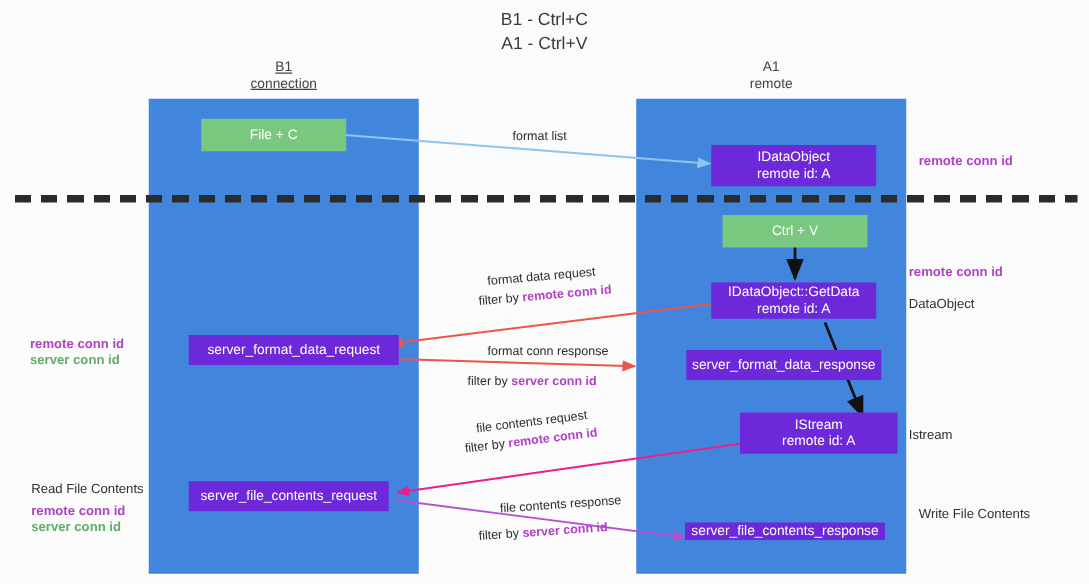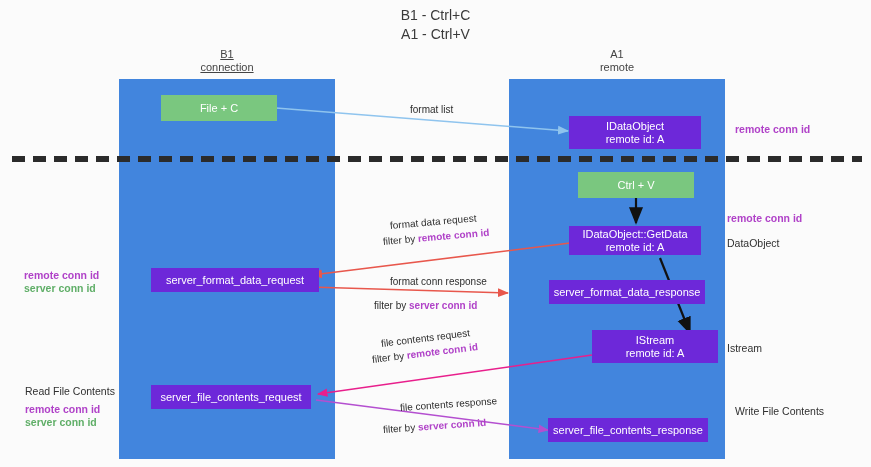--- a/index.html
+++ b/index.html
@@ -119,21 +119,21 @@
 
   <div class="node orange" style="left:151px;top:268px;width:168px;height:24px;">server_format_data_request</div>
 
   <div class="node orange" style="left:513px;top:280px;width:156px;height:24px;margin-left:36px;">server_format_data_response</div>
 
   <div class="node orange" style="left:592px;top:330px;width:126px;height:33px;">IStream
 remote id: A</div>
 
   <div class="node orange" style="left:151px;top:385px;width:160px;height:24px;">server_file_contents_request</div>
 
-  <div class="node orange" style="left:548px;top:418px;width:160px;height:24px;">server_file_contents_response</div>
+  <div class="node orange" style="left:548px;top:418px;width:160px;height:14px;">server_file_contents_response</div>
 
   <div class="ann purple" style="left:735px;top:122px;">remote conn id</div>
 
   <div class="ann purple" style="left:727px;top:211px;">remote conn id</div>
 
   <div class="ann dark" style="left:727px;top:236px;">DataObject</div>
 
   <div class="ann dark" style="left:727px;top:341px;">Istream</div>
 
   <div class="ann dark" style="left:735px;top:404px;text-align:center;">Write File Contents</div>

